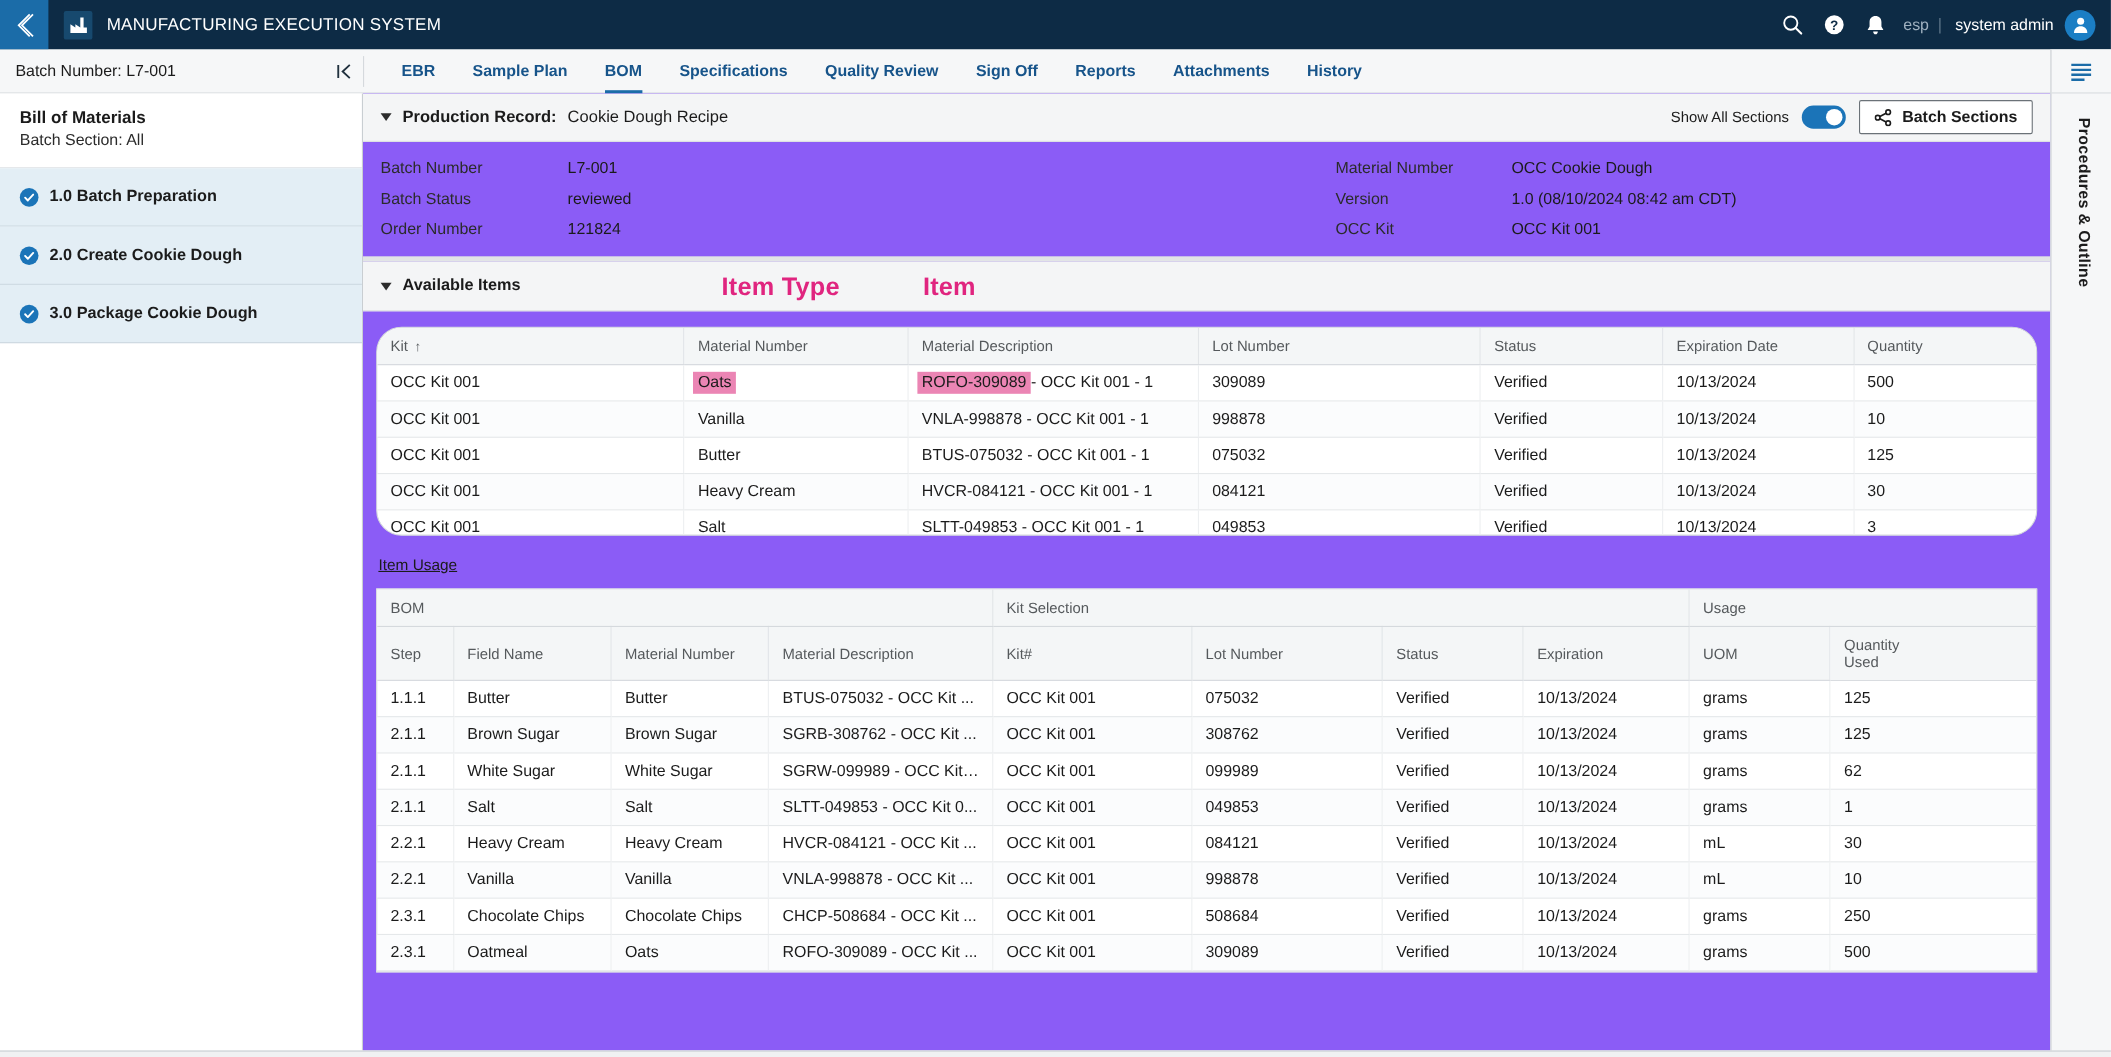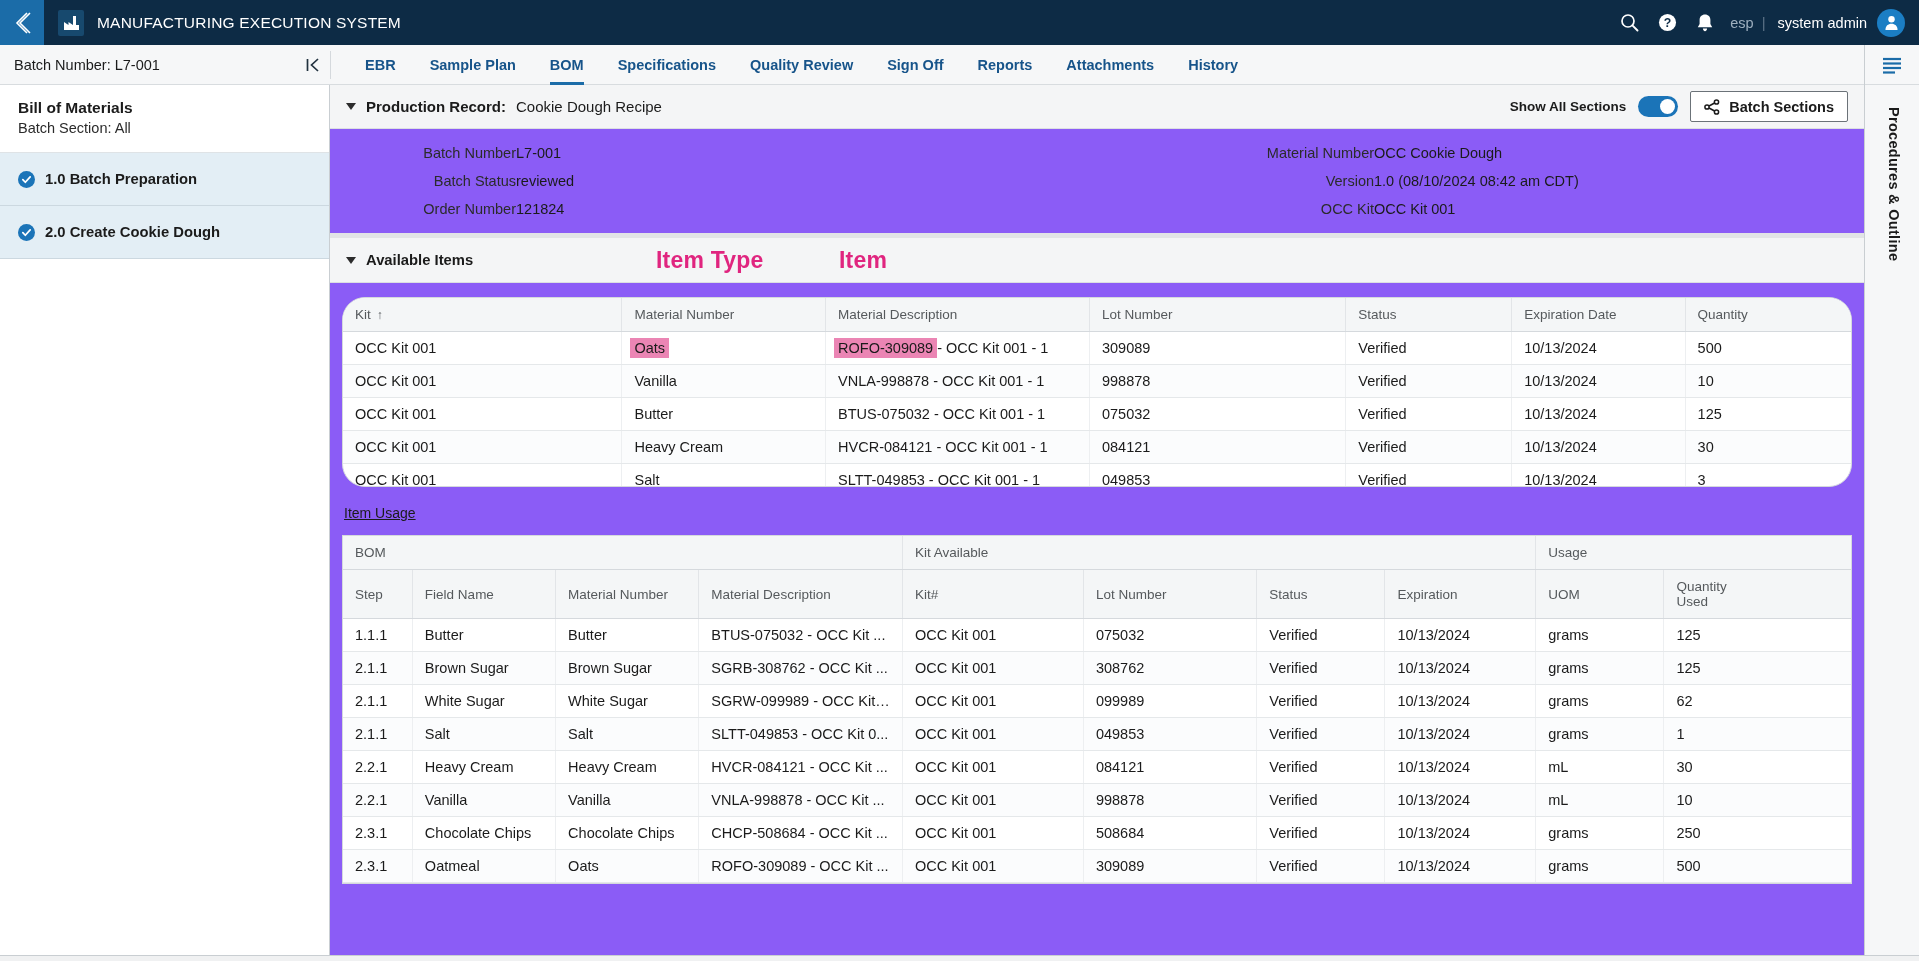--- a/index.html
+++ b/index.html
@@ -93,35 +93,35 @@
   }
   .pr-header {
     height: 44px; background:#f4f5f6; border-bottom:1px solid #dcdfe2;
     display:flex; align-items:center; padding-left:16px;
   }
   .caret { width:0; height:0; border-left:5.5px solid transparent; border-right:5.5px solid transparent;
     border-top:7px solid #2c2c2c; margin-right:10px; cursor:pointer; }
   .pr-label { font-size:15px; font-weight:700; color:#1b1b1b; }
   .pr-value { font-size:15px; color:#1b1b1b; margin-left:10px; }
   .pr-header-right { margin-left:auto; display:flex; align-items:center; padding-right:16px; gap:12px; }
-  .show-all { font-size:13.5px; font-weight:700; color:#1b1b1b; }
+  .show-all { font-size:13.5px; font-weight:400; color:#1b1b1b; }
   .toggle {
     width:40px; height:21px; border-radius:11px; background:#1b74b8; position:relative; cursor:pointer;
   }
   .toggle .knob { position:absolute; right:3px; top:3px; width:15px; height:15px; border-radius:50%; background:#fff; }
   .batch-sections-btn {
     display:flex; align-items:center; gap:9px; height:31px; padding:0 13px;
     border:1px solid #6b7278; background:#fff; border-radius:2px; cursor:pointer;
     font-size:14.5px; font-weight:700; color:#1b1b1b;
   }
 
   .pr-body { padding: 16px 16px 4px 16px; display:flex; }
   .pr-col { display:grid; grid-template-columns: 170px auto; row-gap:12px; }
   .pr-col.right { margin-left: 640px; grid-template-columns: 160px auto; }
-  .pr-k { font-size:14.5px; color:#2b2b2b;text-align:right; }
+  .pr-k { font-size:14.5px; color:#2b2b2b; }
   .pr-v { font-size:14.5px; color:#1b1b1b; }
 
   .thick-sep { height:5px; background:#e2e4e6; margin-top:12px; }
 
   
   .ai-header {
     height:45px; background:#f4f5f6; border-bottom:1px solid #dcdfe2;
     display:flex; align-items:center; padding-left:16px; position:relative;
   }
   .ai-title { font-size:14.8px; font-weight:700; color:#1b1b1b; }
@@ -259,20 +259,28 @@
       <span>1.0 Batch Preparation</span>
     </div>
     <div class="lp-item">
       <span class="chk">
         <svg width="11" height="11" viewBox="0 0 12 12">
             <path d="M2 6.2 L4.7 9 L10 3.2" fill="none" stroke="#ffffff" stroke-width="1.9" stroke-linecap="round" stroke-linejoin="round"></path>
           </svg>
       </span>
       <span>2.0 Create Cookie Dough</span>
     </div>
+    <div class="lp-item">
+      <span class="chk">
+        <svg width="11" height="11" viewBox="0 0 12 12">
+            <path d="M2 6.2 L4.7 9 L10 3.2" fill="none" stroke="#ffffff" stroke-width="1.9" stroke-linecap="round" stroke-linejoin="round"></path>
+          </svg>
+      </span>
+      <span>3.0 Package Cookie Dough</span>
+    </div>
   </div>
 
   <div class="main">
 
     <div class="pr-header">
       <span class="caret"></span>
       <span class="pr-label">Production Record:</span>
       <span class="pr-value">Cookie Dough Recipe</span>
       <div class="pr-header-right">
         <span class="show-all">Show All Sections</span>
@@ -404,21 +412,21 @@
           <col style="width:12%">
             <col style="width:11.5%">
             <col style="width:8.5%">
             <col style="width:10%">
           <col style="width:8.5%">
             <col style="width:12.4%">
         </colgroup>
         <thead>
           <tr class="grouprow">
             <th colspan="4">BOM</th>
-            <th colspan="4">Kit Available</th>
+            <th colspan="4">Kit Selection</th>
             <th colspan="2">Usage</th>
           </tr>
           <tr>
             <th>Step</th>
             <th>Field Name</th>
             <th>Material Number</th>
             <th>Material Description</th>
             <th>Kit#</th>
             <th>Lot Number</th>
             <th>Status</th>

